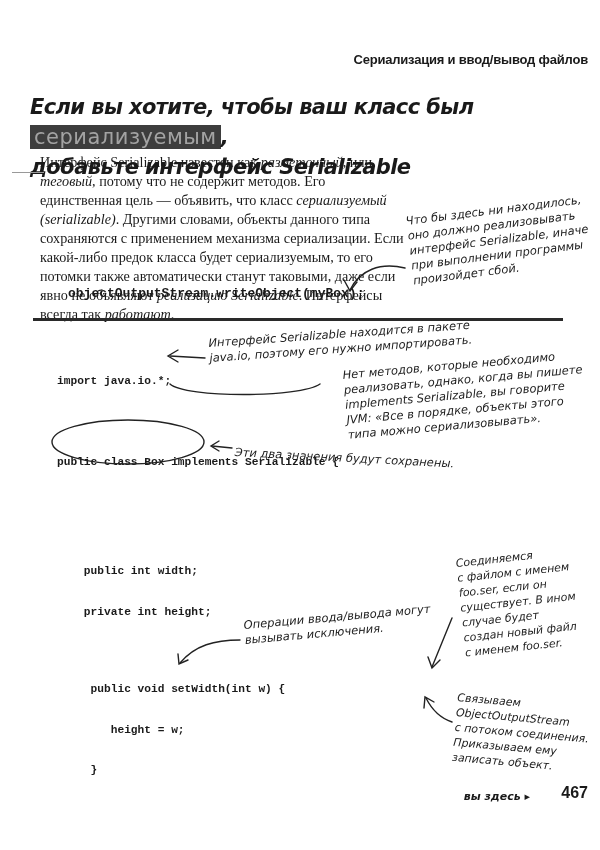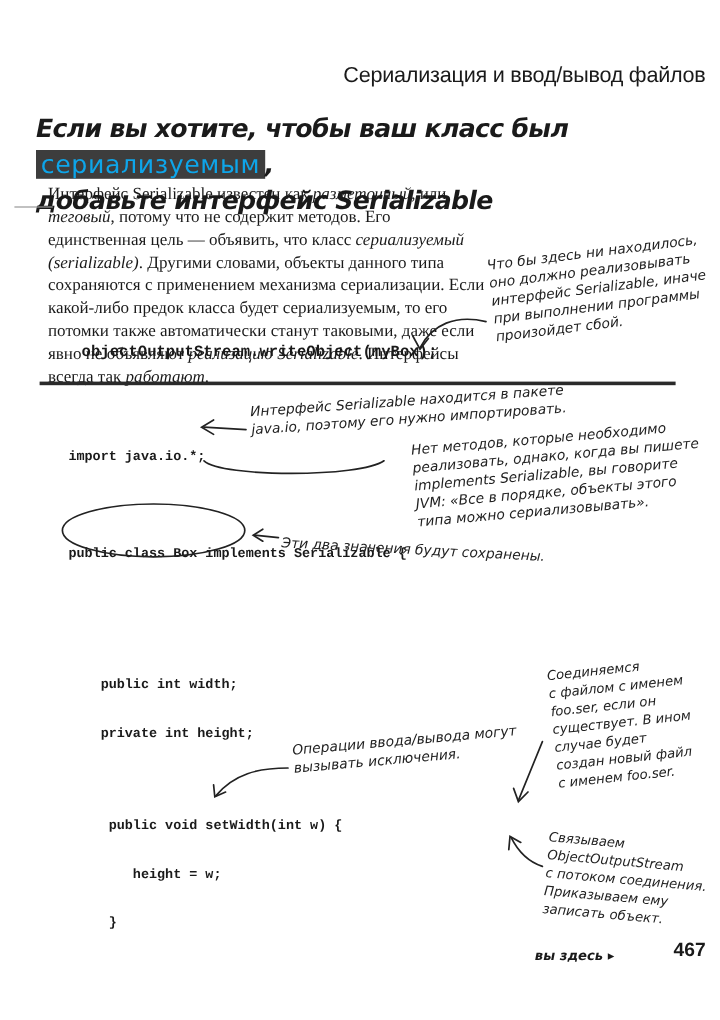--- a/index.html
+++ b/index.html
@@ -1,28 +1,28 @@
 <!DOCTYPE html>
 <html><head>
 <meta charset="utf-8">
 <style>
   html, body { margin: 0; padding: 0; background: #fff; }
   body { width: 600px; height: 850px; position: relative; overflow: hidden; color: #1a1a1a; }
   .abs { position: absolute; }
-  .running-head { right: 12px; top: 52px; font-family: "Liberation Sans", sans-serif; font-size: 18px; font-weight: normal; letter-spacing: -0.2px; text-align: right; }
+  .running-head { right: 12px; top: 52px; font-family: "Liberation Sans", sans-serif; font-size: 13px; font-weight: bold; letter-spacing: -0.2px; text-align: right; }
   .title { left: 30px; top: 92px; font-family: "DejaVu Sans", sans-serif; font-size: 21px; font-weight: bold; line-height: 30px; letter-spacing: -0.6px; font-style: italic; }
-  .title .hl { background: #3d3d3d; color: #0ea5e9; font-style: normal; font-weight: normal; padding: 0 4px; letter-spacing: 0.5px; }
+  .title .hl { background: #3d3d3d; color: #a3a3a3; font-style: normal; font-weight: normal; padding: 0 4px; letter-spacing: 0.5px; }
   .body-text { left: 40px; top: 153px; width: 370px; font-family: Liberation Serif, serif; font-size: 14.2px; line-height: 19px; }
   .body-text i { font-style: italic; }
   .side-rule { left: 12px; top: 172px; width: 32px; height: 1px; background: #999; }
   .code { font-family: "Liberation Mono", monospace; font-weight: bold; font-size: 11.2px; white-space: pre; line-height: 13.5px; }
   .big-code { left: 68px; top: 286px; font-family: "Liberation Mono", monospace; font-weight: bold; font-size: 13px; white-space: pre; }
   .rule { left: 33px; top: 318px; width: 530px; height: 3px; background: #2a2a2a; }
   .note { font-family: "DejaVu Sans", sans-serif; font-style: italic; font-size: 11.5px; line-height: 15px; color: #222; transform-origin: left top; }
-  .footer-here { right: 88px; top: 790px; font-family: "DejaVu Sans", sans-serif; font-style: italic; font-size: 11px; font-weight: bold; }
+  .footer-here { right: 70px; top: 790px; font-family: "DejaVu Sans", sans-serif; font-style: italic; font-size: 11px; font-weight: bold; }
   .page-num { right: 12px; top: 784px; font-family: "Liberation Sans", sans-serif; font-weight: bold; font-size: 16px; text-align: right; }
   svg.overlay { position: absolute; left: 0; top: 0; width: 600px; height: 850px; pointer-events: none; }
 </style>
 </head>
 <body>
 
 <div class="abs running-head">Сериализация и ввод/вывод файлов</div>
 
 <div class="abs title">
   <div><span>Если вы хотите, чтобы ваш класс был </span><span class="hl">сериализуемым</span><span>,</span></div>

